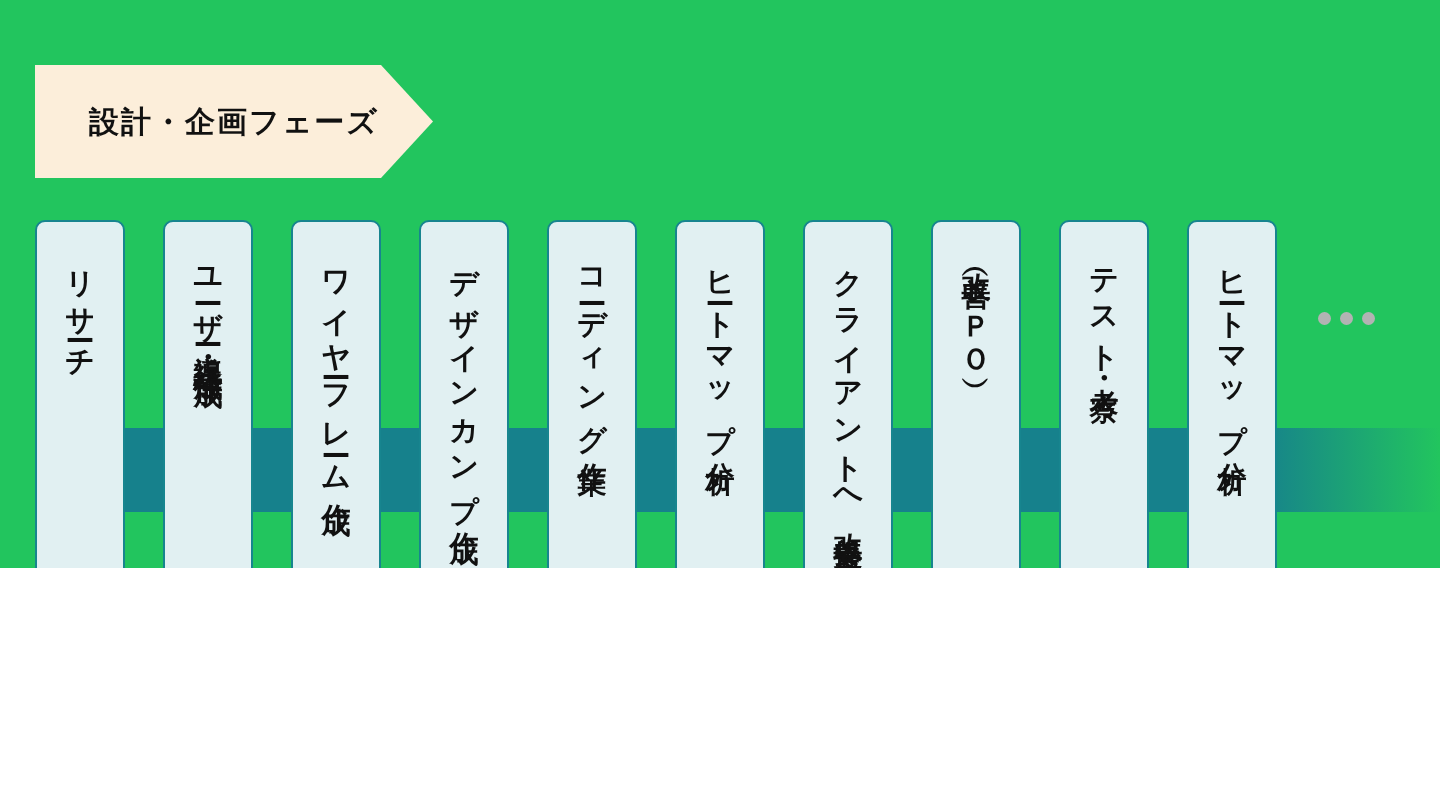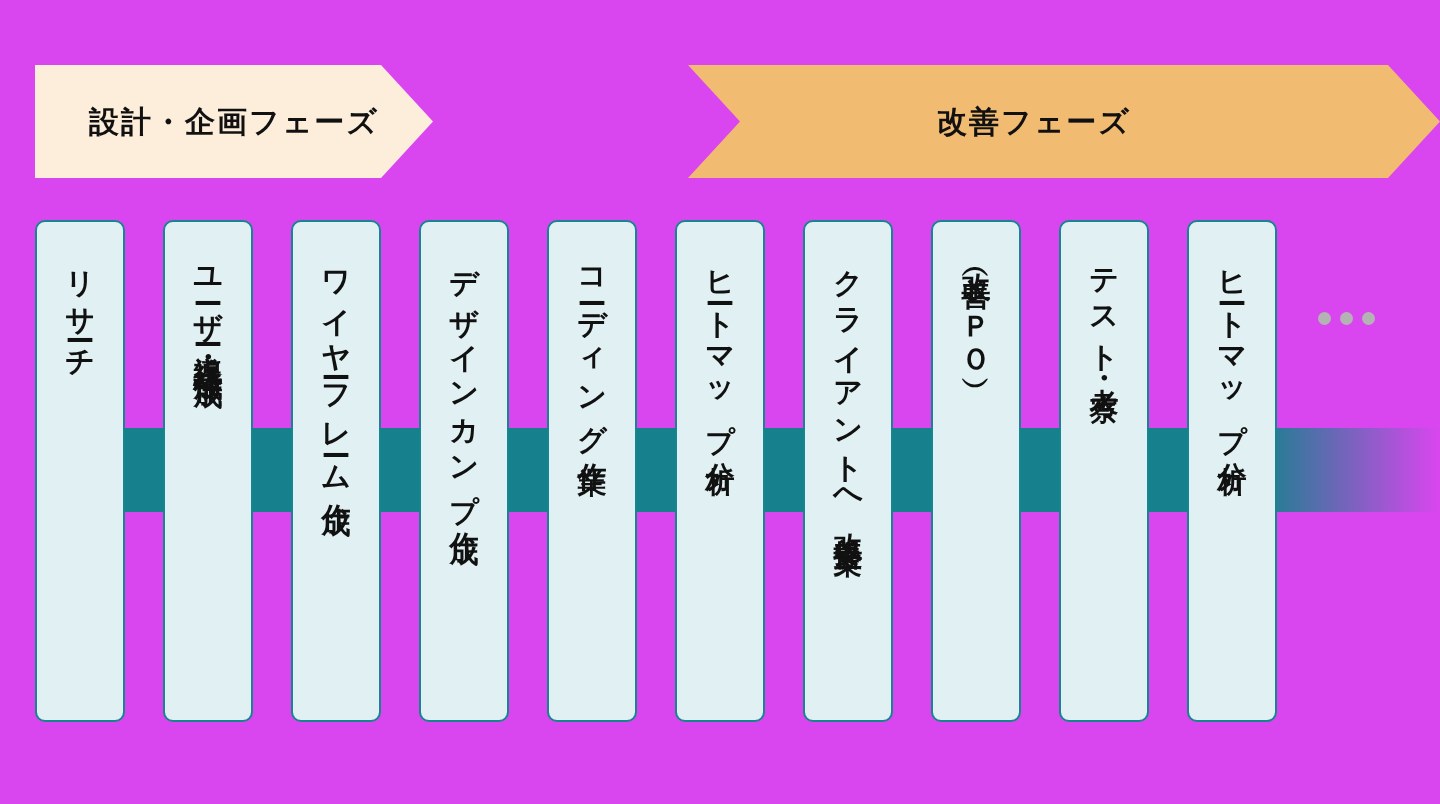--- a/index.html
+++ b/index.html
@@ -10,22 +10,22 @@
     --card-bg:#E1F0F2;
     --card-border:#17858F;
     --text:#111111;
     --dots:#B3B3B3;
   }
   html,body{margin:0;padding:0;background:#ffffff;}
   body{font-family:"Liberation Sans","DejaVu Sans",sans-serif;color:var(--text);}
   .canvas{
     position:relative;
     width:1440px;
-    height:804px;
-    background:#d946ef;
+    height:568px;
+    background:#22c55e;
     overflow:hidden;
   }
 
   
   .phase{
     position:absolute;
     top:65px;
     height:113px;
     display:flex;
     align-items:center;
@@ -110,23 +110,20 @@
   }
 </style>
 </head>
 <body>
 
 <div class="canvas">
 
   <div class="phase phase1">
     <span class="phase-label">設計・企画フェーズ</span>
   </div>
-  <div class="phase phase3">
-    <span class="phase-label">改善フェーズ</span>
-  </div>
 
   <div class="band"></div>
 
   <div class="card c1">
     <span class="card-text">リサーチ</span>
   </div>
   <div class="card c2">
     <span class="card-text">ユーザー導線・構成作成</span>
   </div>
   <div class="card c3">

